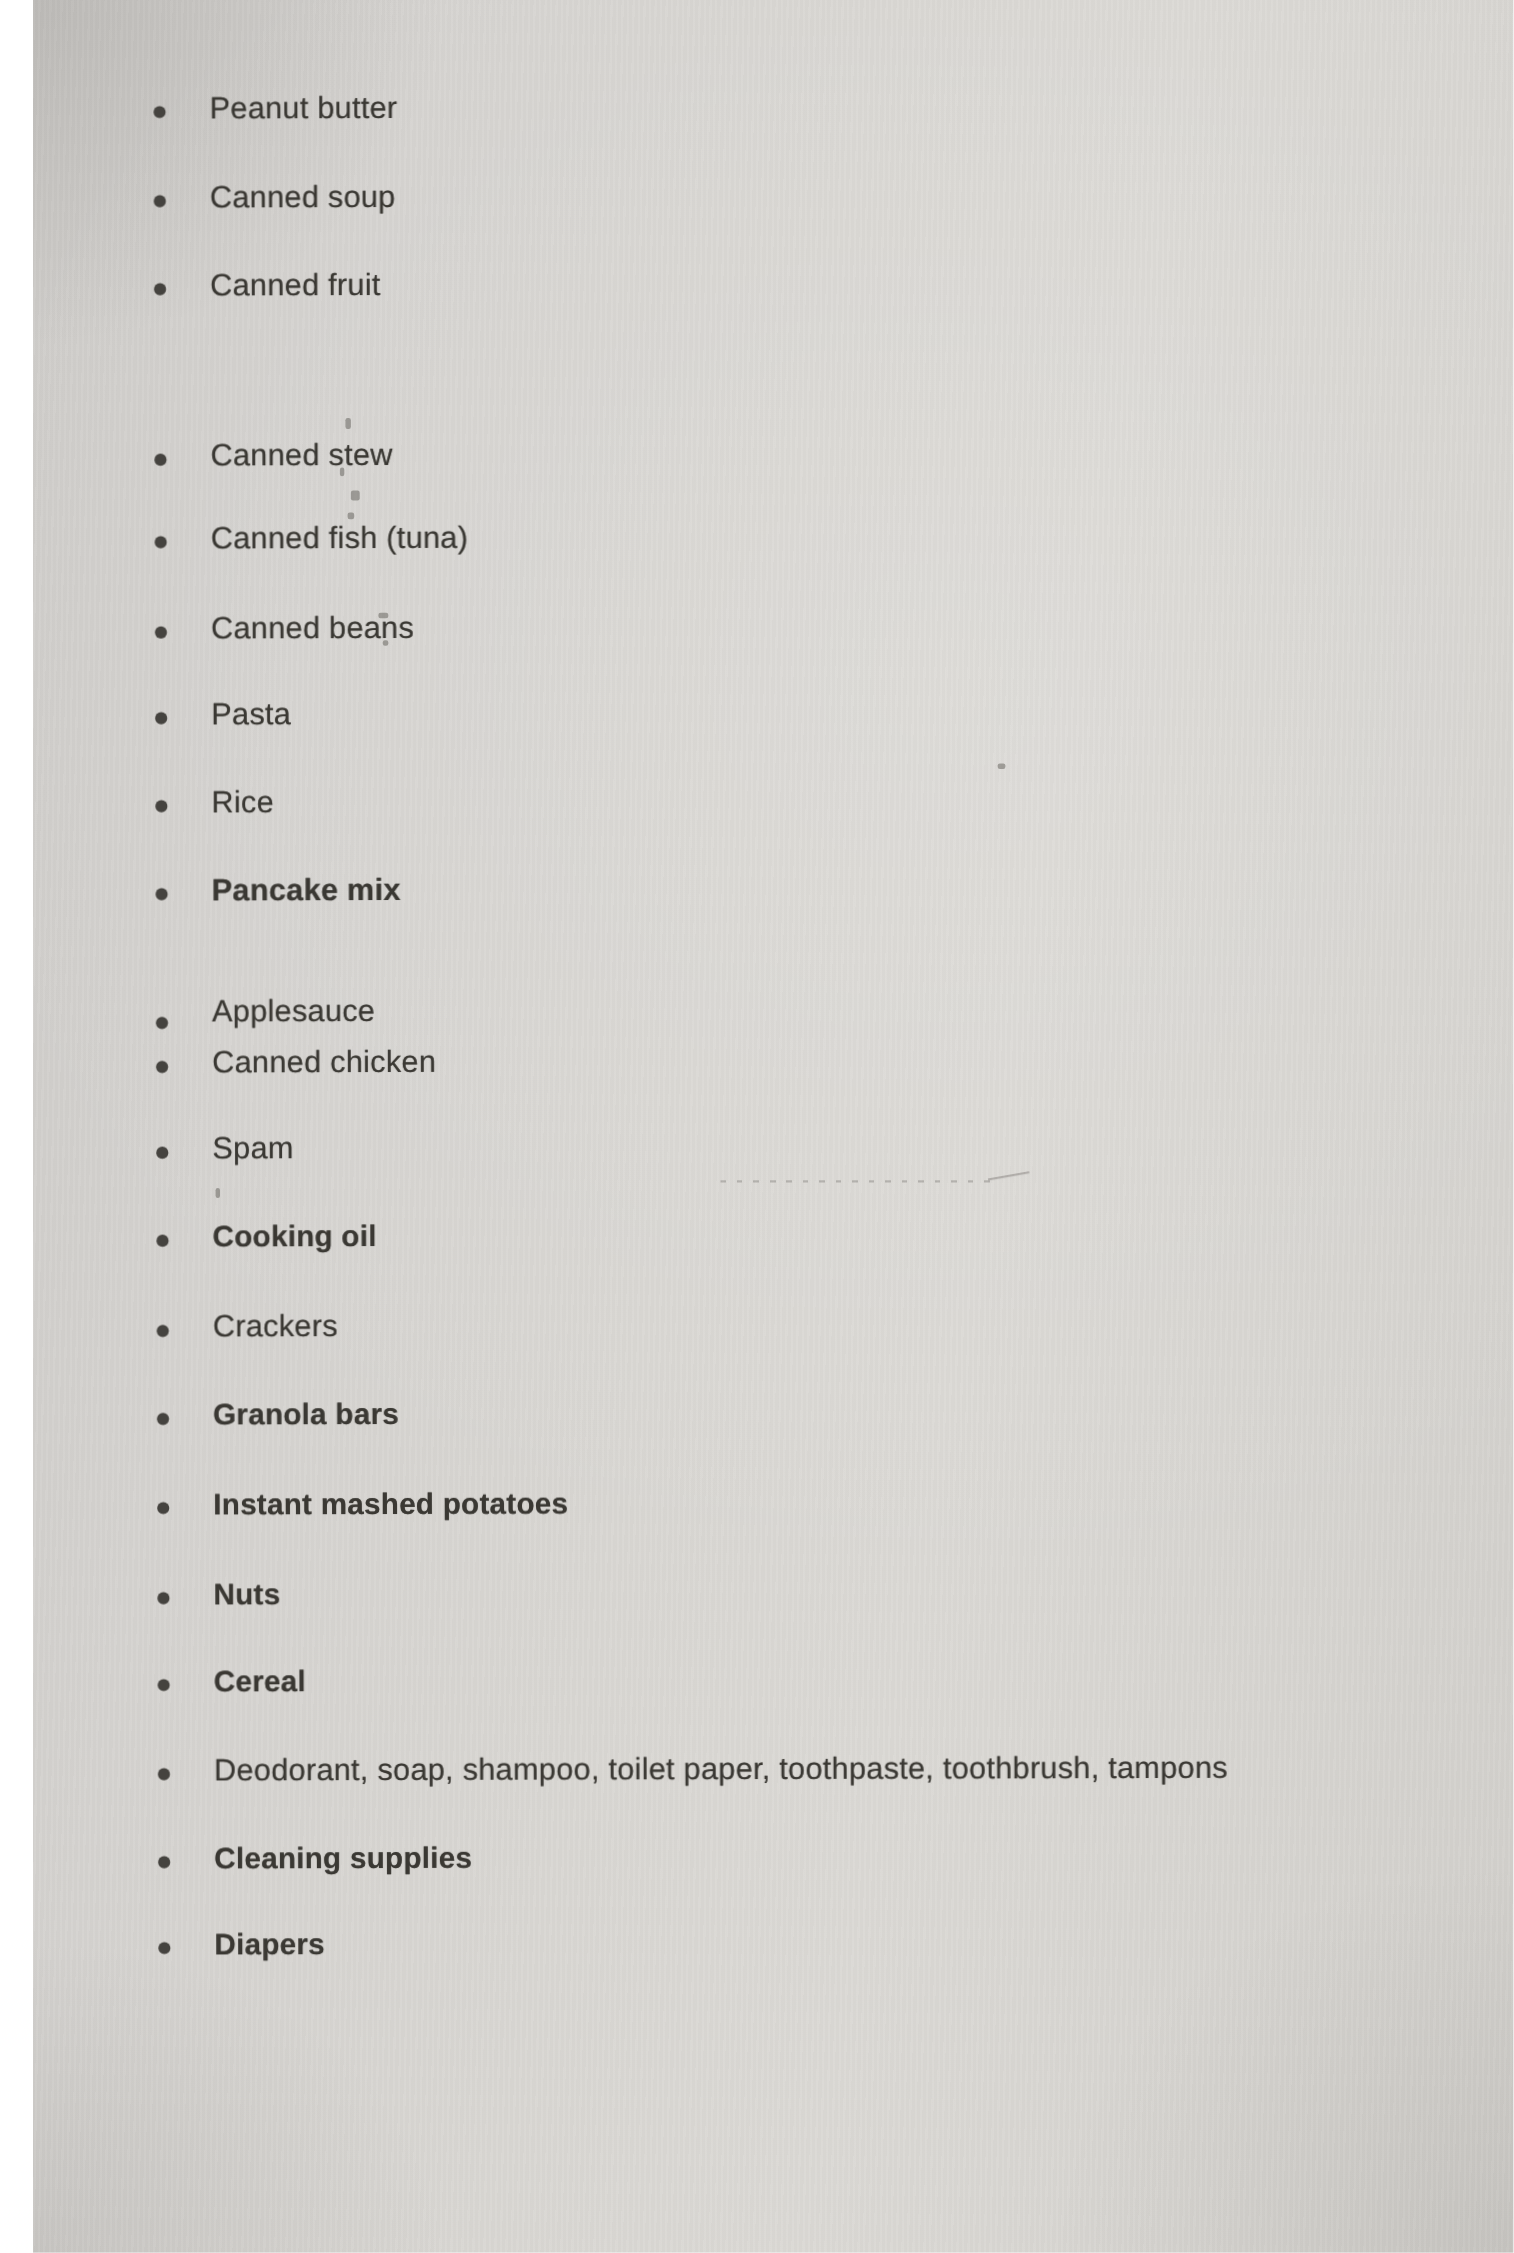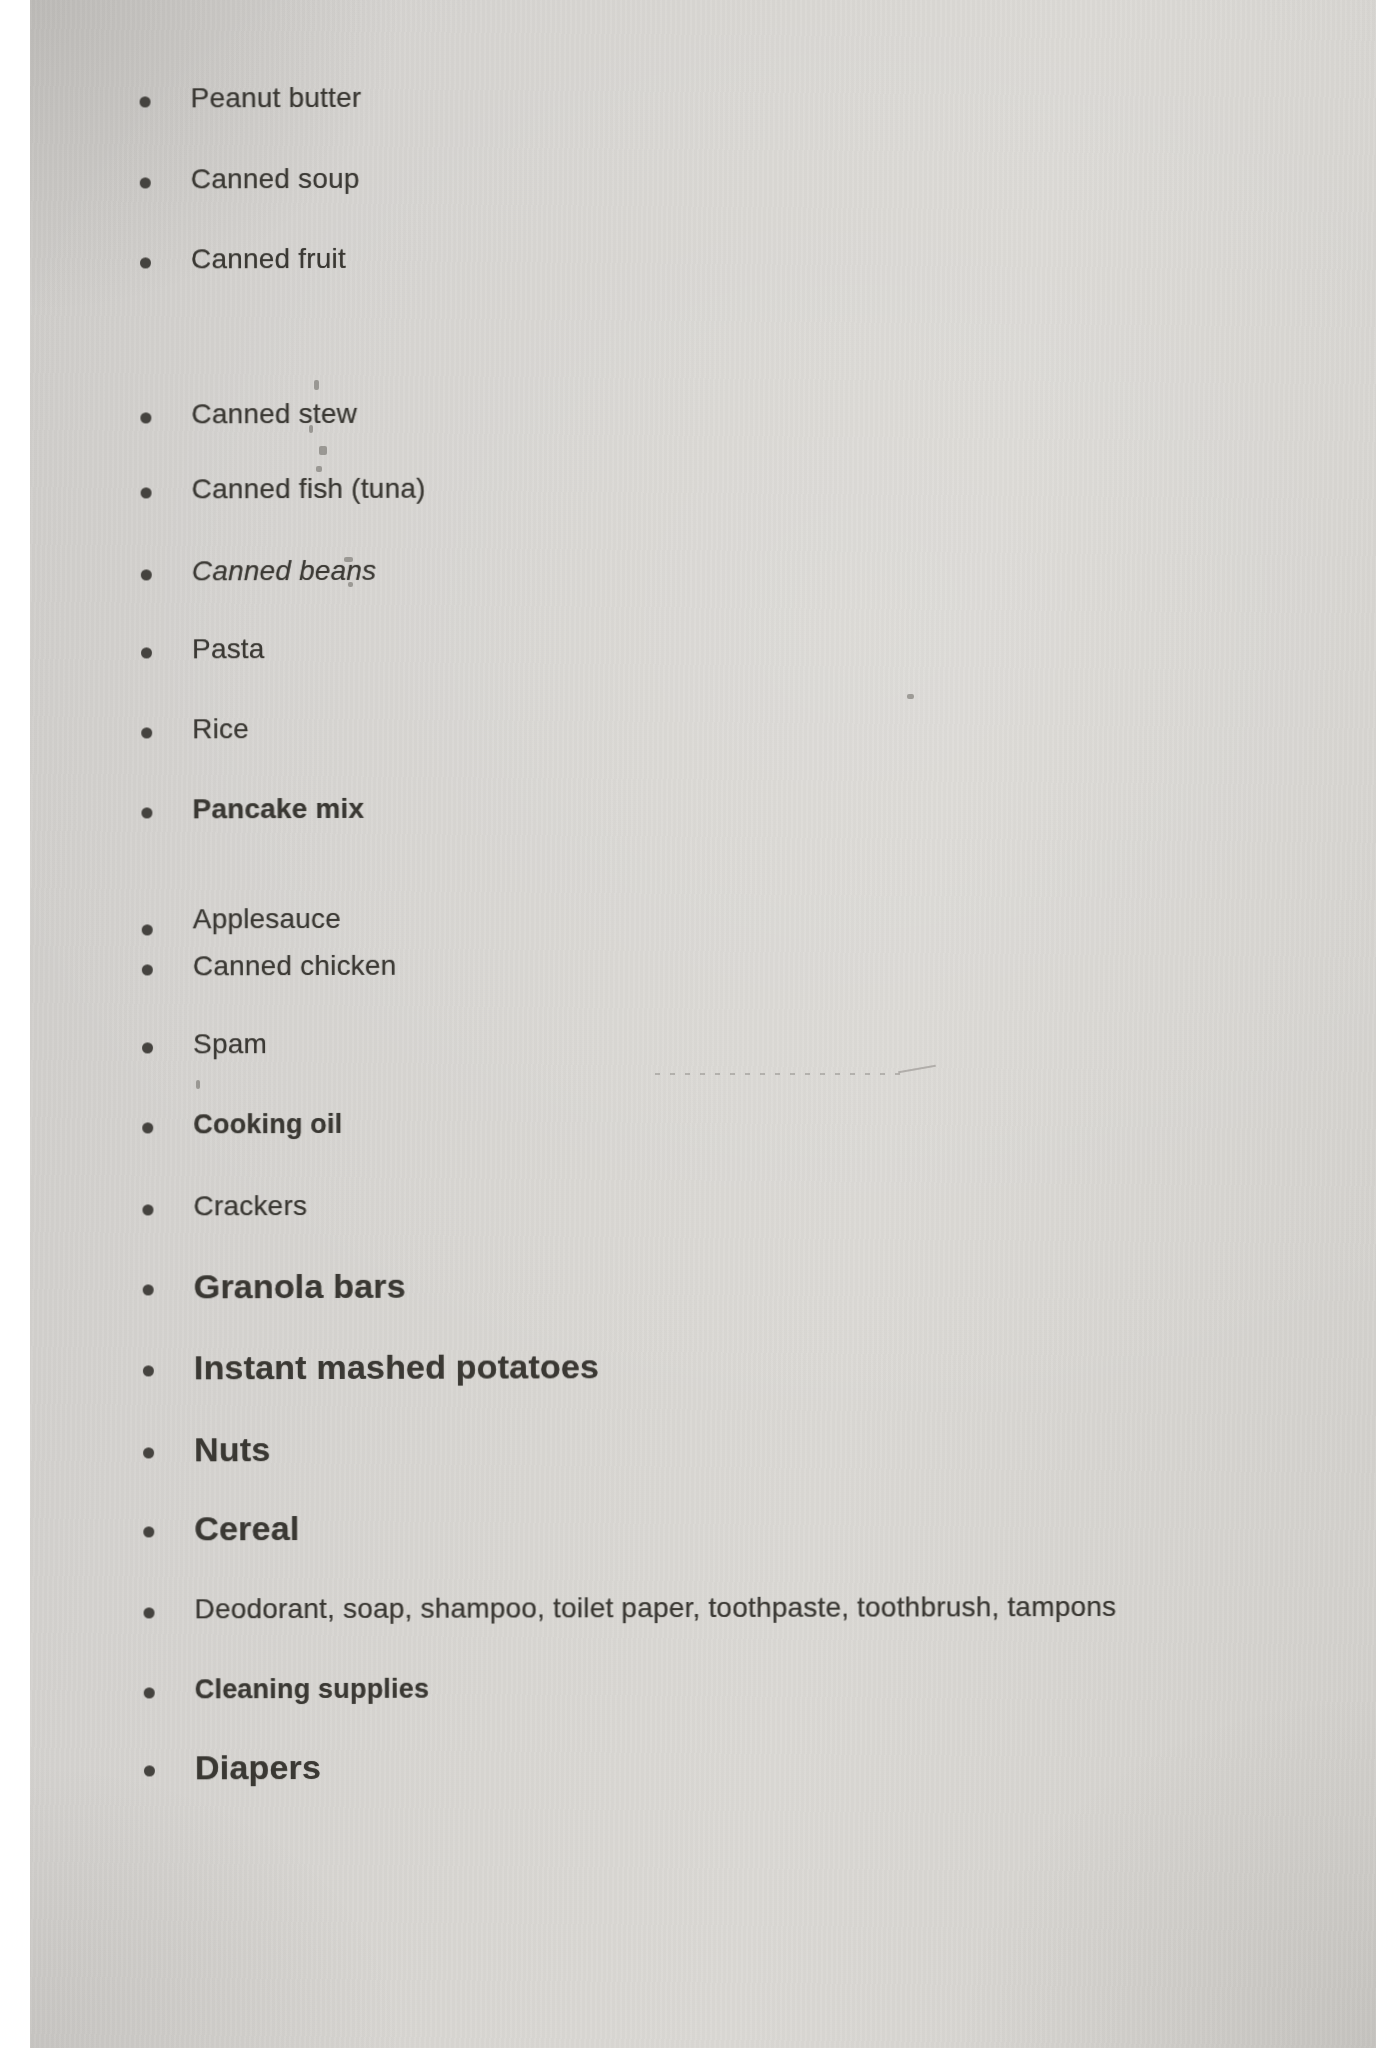--- a/index.html
+++ b/index.html
@@ -57,21 +57,21 @@
     margin-top: 6px;
     filter: blur(0.4px);
     flex: 0 0 auto;
   }
   .label {
     font-size: 28px;
     letter-spacing: 0.2px;
     text-shadow: 0 0 0.7px rgba(46,44,40,0.55);
   }
   .w-regular { font-weight: 400; }
-  .w-medium  { font-weight: 600; font-size: 34px; }
+  .w-medium  { font-weight: 600; font-size: 27px; }
   .w-bold    { font-weight: 700; font-size: 27px; }
 
   
   .smudge {
     position: absolute;
     pointer-events: none;
   }
   .speck {
     background: rgba(82,79,74,0.45);
     filter: blur(0.6px);
@@ -116,21 +116,21 @@
     <div class="item" style="top: 393px;">
       <span class="bullet" style="background: rgb(69, 67, 63);"></span>
       <span class="label w-regular" style="color: rgb(58, 56, 51);">Canned stew</span>
     </div>
 
     <div class="item" style="top: 468px;">
       <span class="bullet" style="background: rgb(69, 67, 63);"></span>
       <span class="label w-regular" style="color: rgb(58, 56, 51);">Canned fish (tuna)</span>
     </div>
 
-    <div class="item" style="top: 550px; font-style: italic;">
+    <div class="item" style="top: 550px;">
       <span class="bullet" style="background: rgb(69, 67, 63);"></span>
       <span class="label w-regular" style="color: rgb(58, 56, 51);">Canned beans</span>
     </div>
 
     <div class="item" style="top: 628px;">
       <span class="bullet" style="background: rgb(69, 67, 63);"></span>
       <span class="label w-regular" style="color: rgb(58, 56, 51);">Pasta</span>
     </div>
 
     <div class="item" style="top: 708px;">

